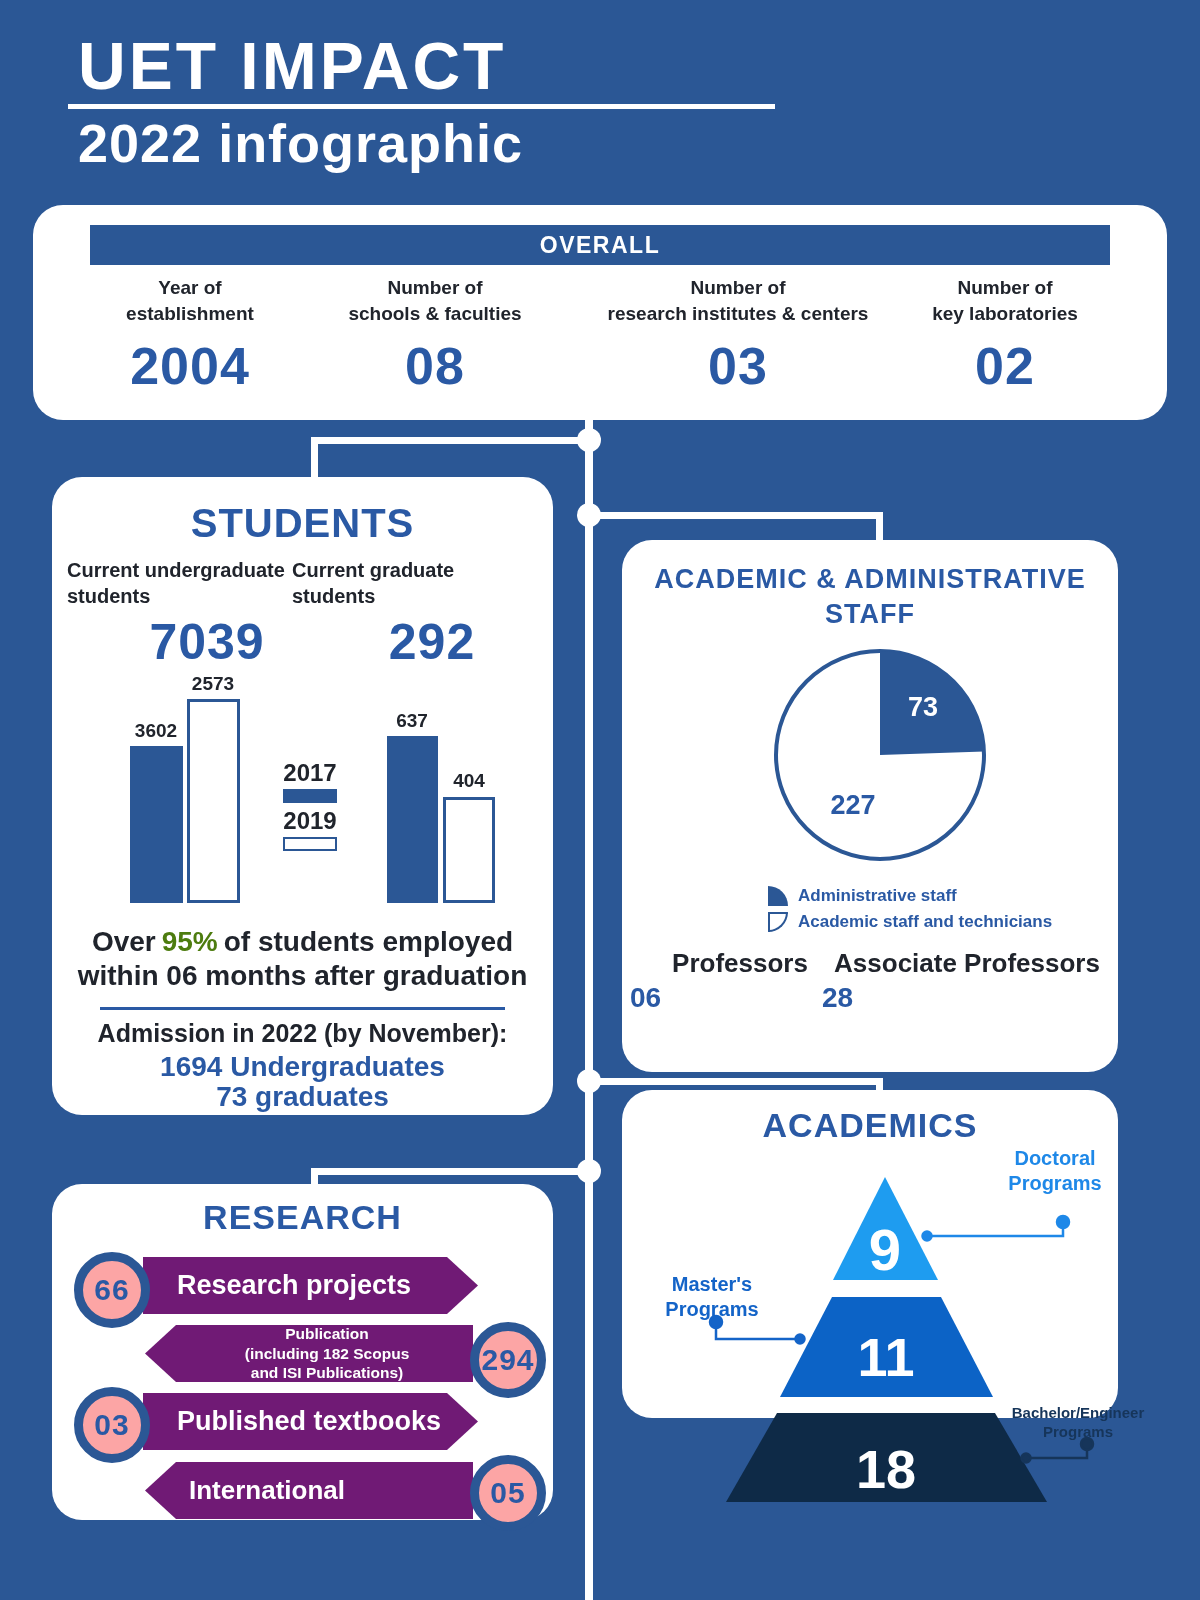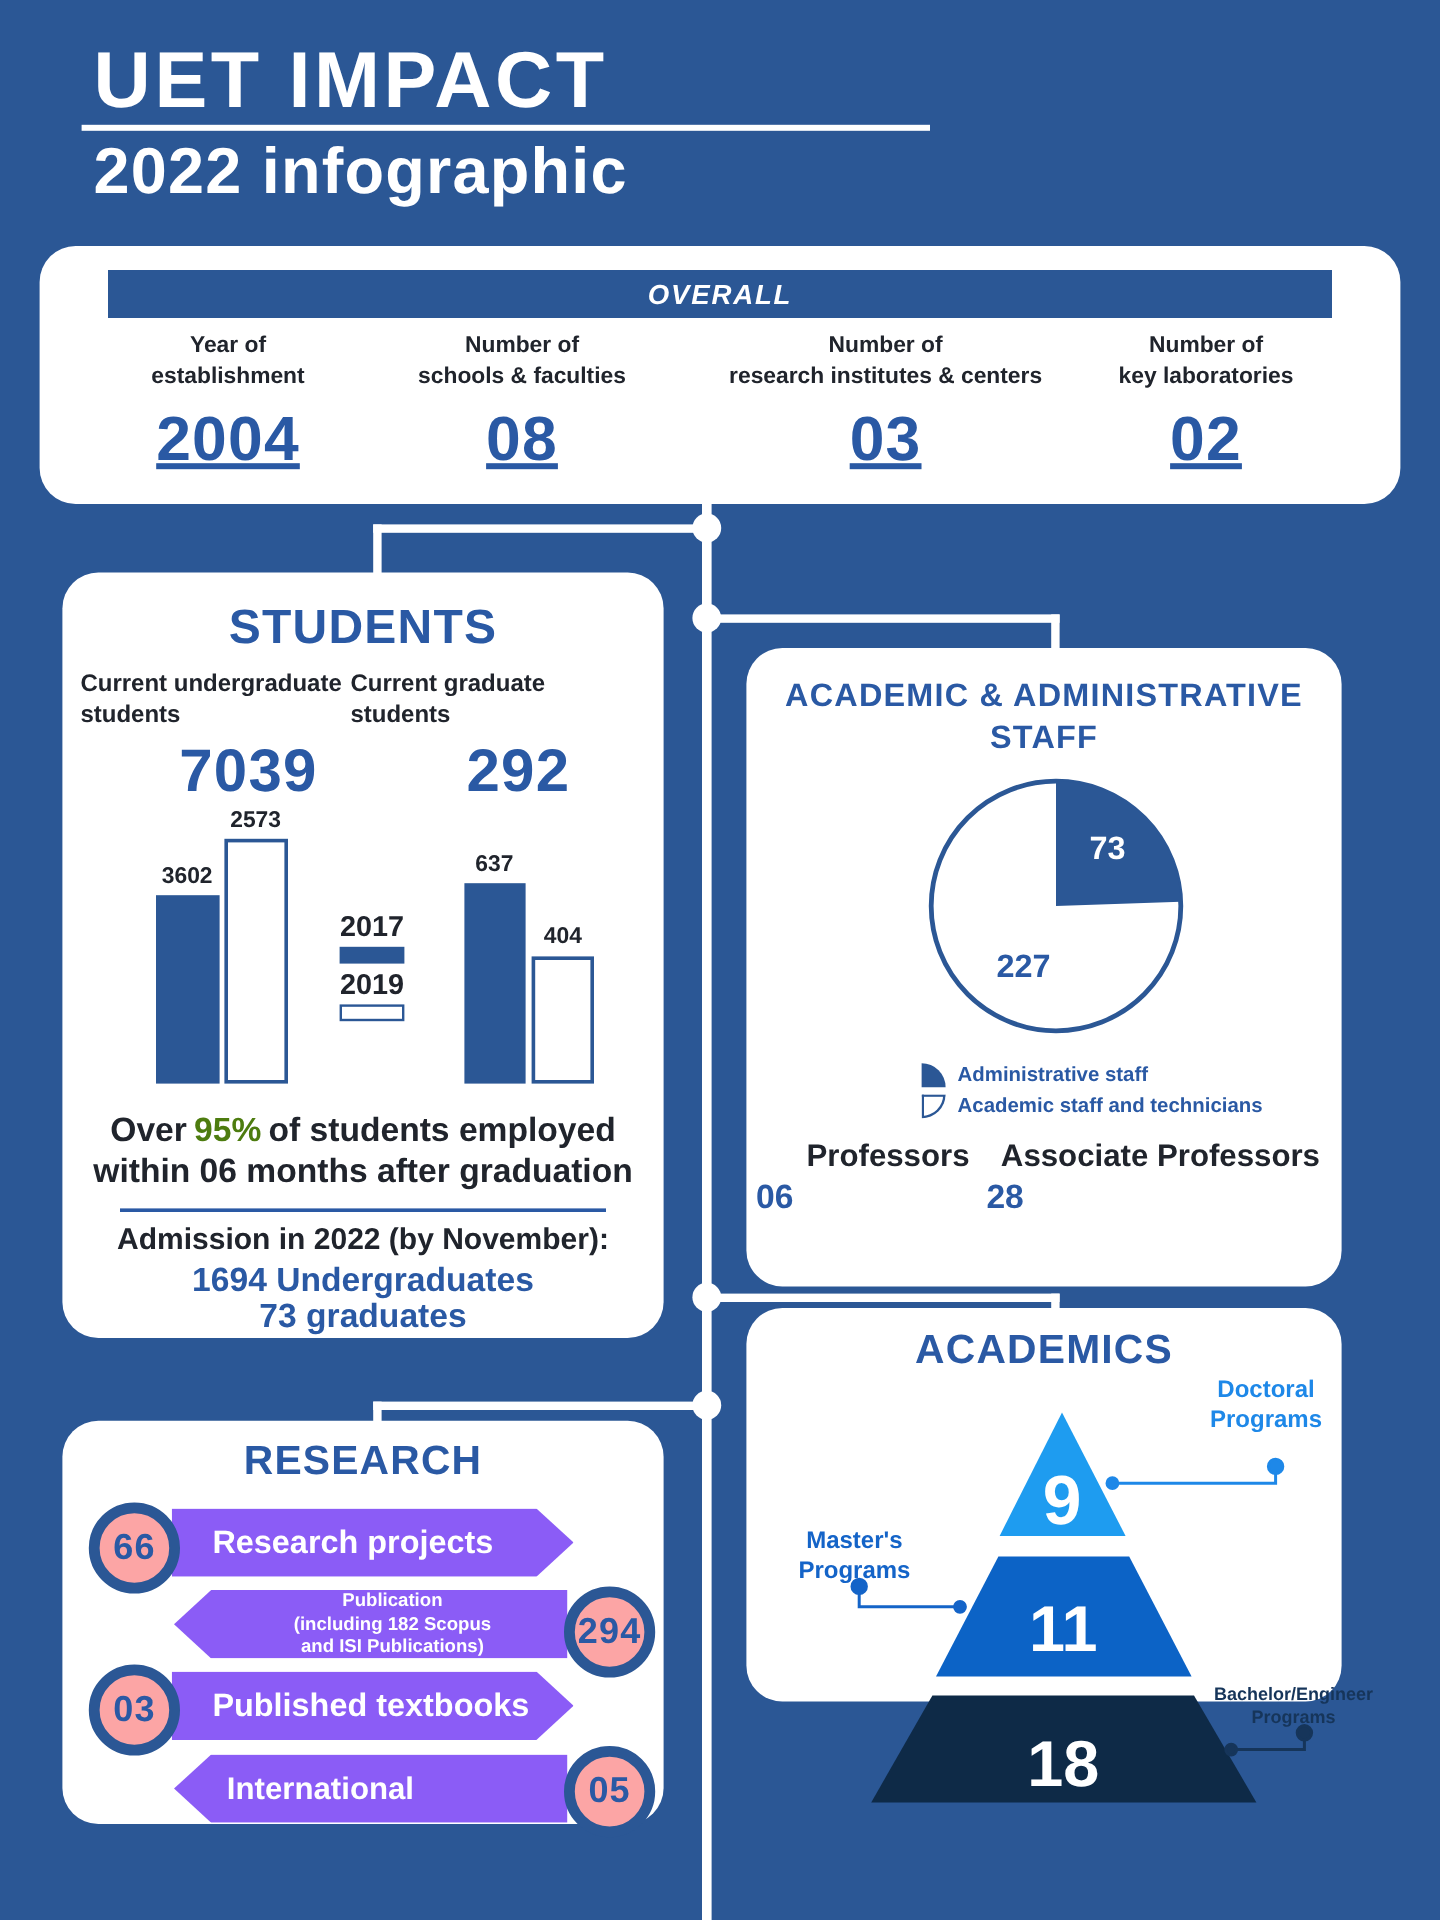--- a/index.html
+++ b/index.html
@@ -19,24 +19,24 @@
   .card-overall{left:33px;top:205px;width:1134px;height:215px;}
   .card-students{left:52px;top:477px;width:501px;height:638px;}
   .card-staff{left:622px;top:540px;width:496px;height:532px;}
   .card-academics{left:622px;top:1090px;width:496px;height:328px;}
   .card-research{left:52px;top:1184px;width:501px;height:336px;}
   
   .line{position:absolute;background:#fff;}
   .dot{position:absolute;width:24px;height:24px;border-radius:50%;background:#fff;}
   
   .overall-bar{left:57px;top:20px;width:1020px;height:40px;background:#2B5795;
-    color:#fff;font-size:23px;font-weight:800;letter-spacing:1.5px;text-align:center;line-height:40px;font-style:italic;}
+    color:#fff;font-size:23px;font-weight:800;letter-spacing:1.5px;text-align:center;line-height:40px;}
   .ov-col{position:absolute;top:70px;text-align:center;}
   .ov-col .lbl{font-size:19px;font-weight:600;color:#20242C;line-height:1.35;}
-  .ov-col .val{margin-top:10px;font-size:52px;font-weight:800;color:#2A59A4;letter-spacing:1px;text-decoration:underline;}
+  .ov-col .val{margin-top:10px;font-size:52px;font-weight:800;color:#2A59A4;letter-spacing:1px;}
   .ov-c1{left:32px;width:250px;}
   .ov-c2{left:277px;width:250px;}
   .ov-c3{left:535px;width:340px;}
   .ov-c4{left:847px;width:250px;}
   
   .sec-title{position:absolute;width:100%;text-align:center;color:#2A59A4;font-weight:800;letter-spacing:1px;}
   .st-title{top:24px;font-size:40px;}
   .st-group-lbl{position:absolute;top:80px;width:280px;text-align:left;
     font-size:20px;font-weight:600;color:#20242C;line-height:1.3;}
   .st-group-val{position:absolute;top:136px;width:280px;text-align:center;
@@ -64,21 +64,21 @@
   .prof-lbl{position:absolute;top:408px;text-align:center;font-size:26px;font-weight:700;color:#20242C;}
   .prof-val{position:absolute;top:442px;text-align:left;font-size:28px;font-weight:800;color:#2A59A4;}
   
   .ac-title{top:16px;font-size:34px;}
   .callout{position:absolute;text-align:center;font-weight:600;line-height:1.25;}
   .co-doctoral{left:353px;top:56px;width:160px;font-size:20px;color:#1E88E8;}
   .co-masters{left:10px;top:182px;width:160px;font-size:20px;color:#1464C8;}
   .co-bachelor{left:371px;top:314px;width:170px;font-size:15px;color:#16355A;}
   
   .rs-title{top:14px;font-size:34px;}
-  .banner{position:absolute;background:#8b5cf6;color:#fff;z-index:1;}
+  .banner{position:absolute;background:#701a75;color:#fff;z-index:1;}
   .banner.right{clip-path:polygon(0 0,calc(100% - 31px) 0,100% 50%,calc(100% - 31px) 100%,0 100%);}
   .banner.left{clip-path:polygon(31px 0,100% 0,100% 100%,31px 100%,0 50%);}
   .banner .one-line{line-height:57px;font-size:27px;font-weight:600;padding-left:34px;}
   .banner .one-line.sm{font-size:26px;padding-left:44px;}
   .banner .multi{height:100%;display:flex;flex-direction:column;justify-content:center;
     align-items:center;padding-left:36px;font-size:15.5px;font-weight:600;line-height:1.25;text-align:center;}
   .num-circle{position:absolute;width:76px;height:76px;border-radius:50%;background:#fca5a5;
     border:9px solid #2B5795;box-sizing:border-box;z-index:2;
     display:flex;align-items:center;justify-content:center;
     font-size:30px;font-weight:800;color:#2A59A4;letter-spacing:1px;}

